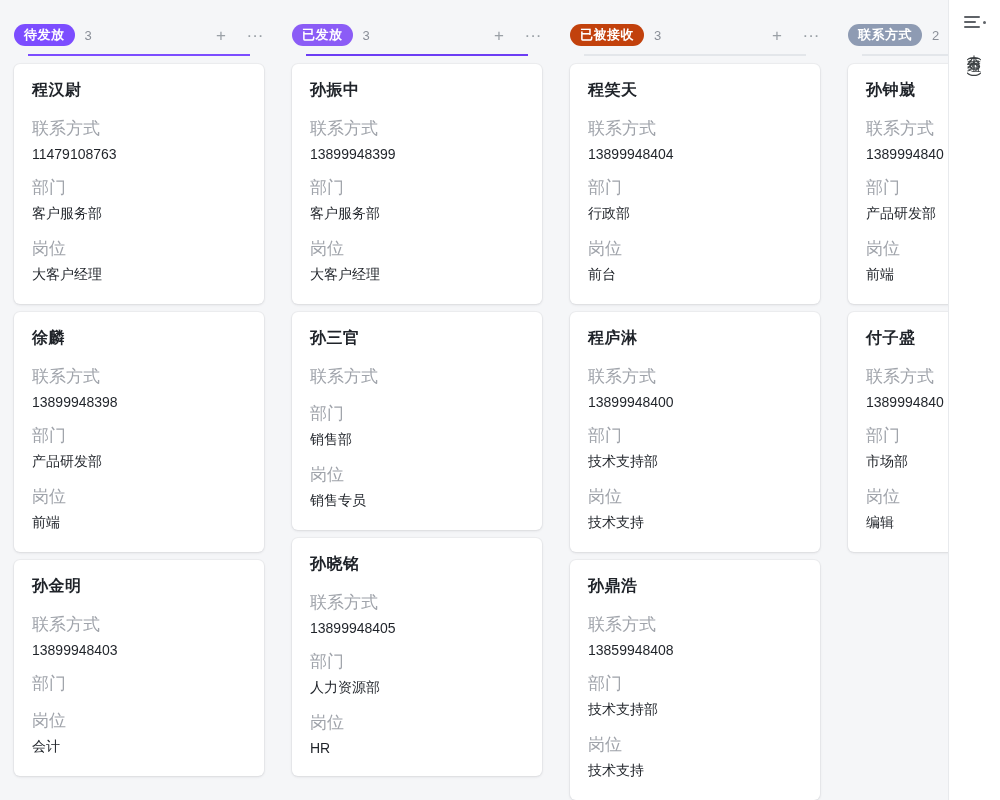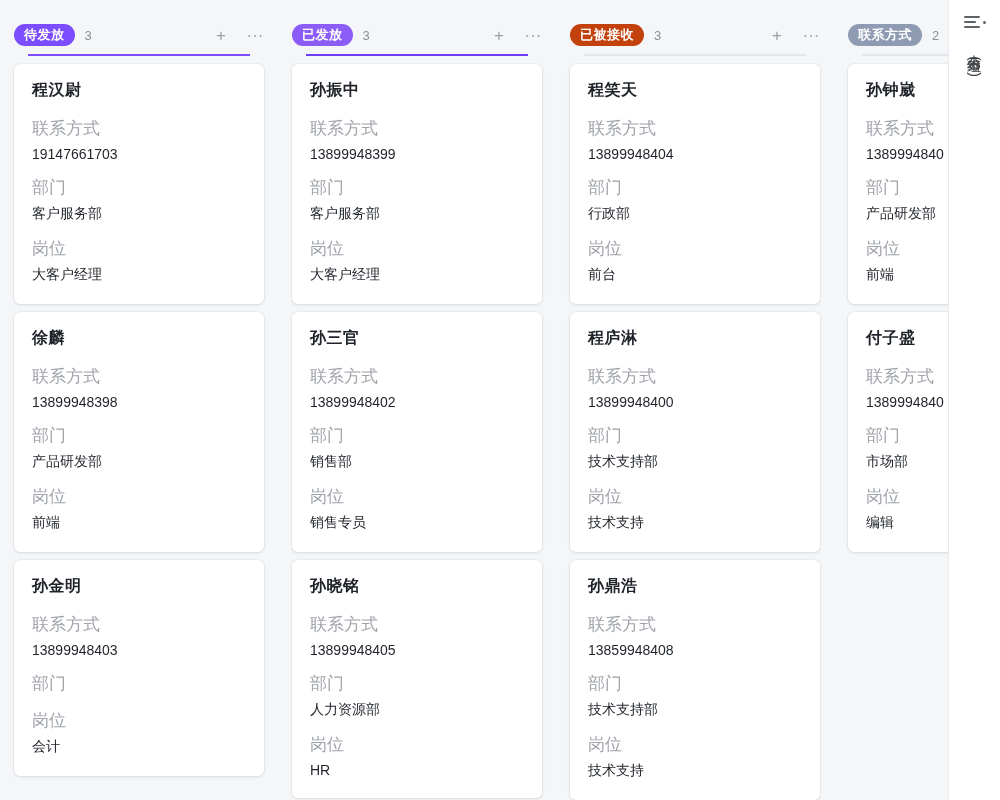--- a/index.html
+++ b/index.html
@@ -160,21 +160,21 @@
           <span class="icon-btn">···</span>
         </span>
         <span class="col-underline" style="background:#7c4dff"></span>
       </div>
       <div class="cards">
 
         <div class="card">
           <div class="card-title">程汉尉</div>
           <div class="field">
             <div class="field-label">联系方式</div>
-            <div class="field-value">19147661703</div>
+            <div class="field-value">11479108763</div>
           </div>
           <div class="field">
             <div class="field-label">部门</div>
             <div class="field-value">客户服务部</div>
           </div>
           <div class="field">
             <div class="field-label">岗位</div>
             <div class="field-value">大客户经理</div>
           </div>
         </div>
@@ -238,21 +238,20 @@
           <div class="field">
             <div class="field-label">岗位</div>
             <div class="field-value">大客户经理</div>
           </div>
         </div>
 
         <div class="card">
           <div class="card-title">孙三官</div>
           <div class="field">
             <div class="field-label">联系方式</div>
-            <div class="field-value">13899948402</div>
           </div>
           <div class="field">
             <div class="field-label">部门</div>
             <div class="field-value">销售部</div>
           </div>
           <div class="field">
             <div class="field-label">岗位</div>
             <div class="field-value">销售专员</div>
           </div>
         </div>

